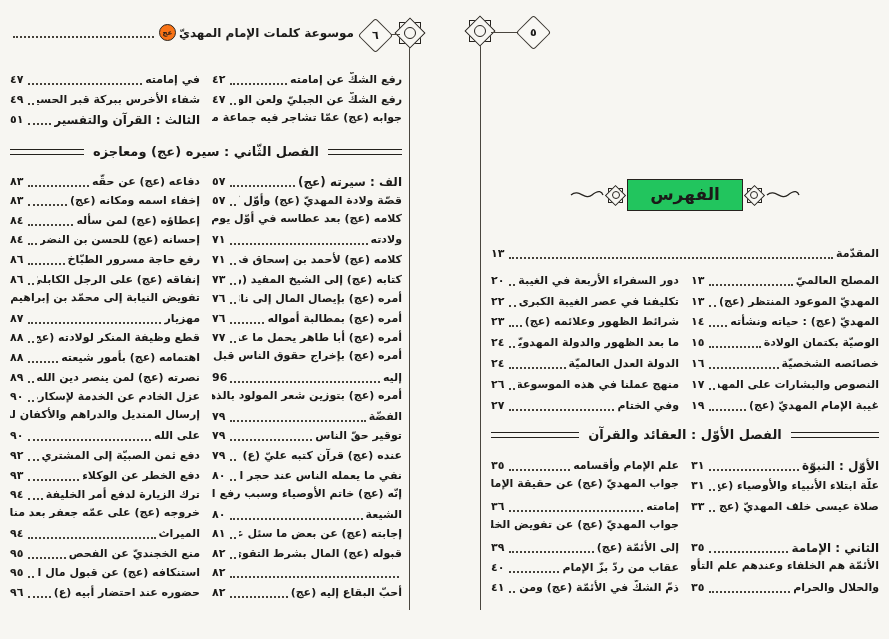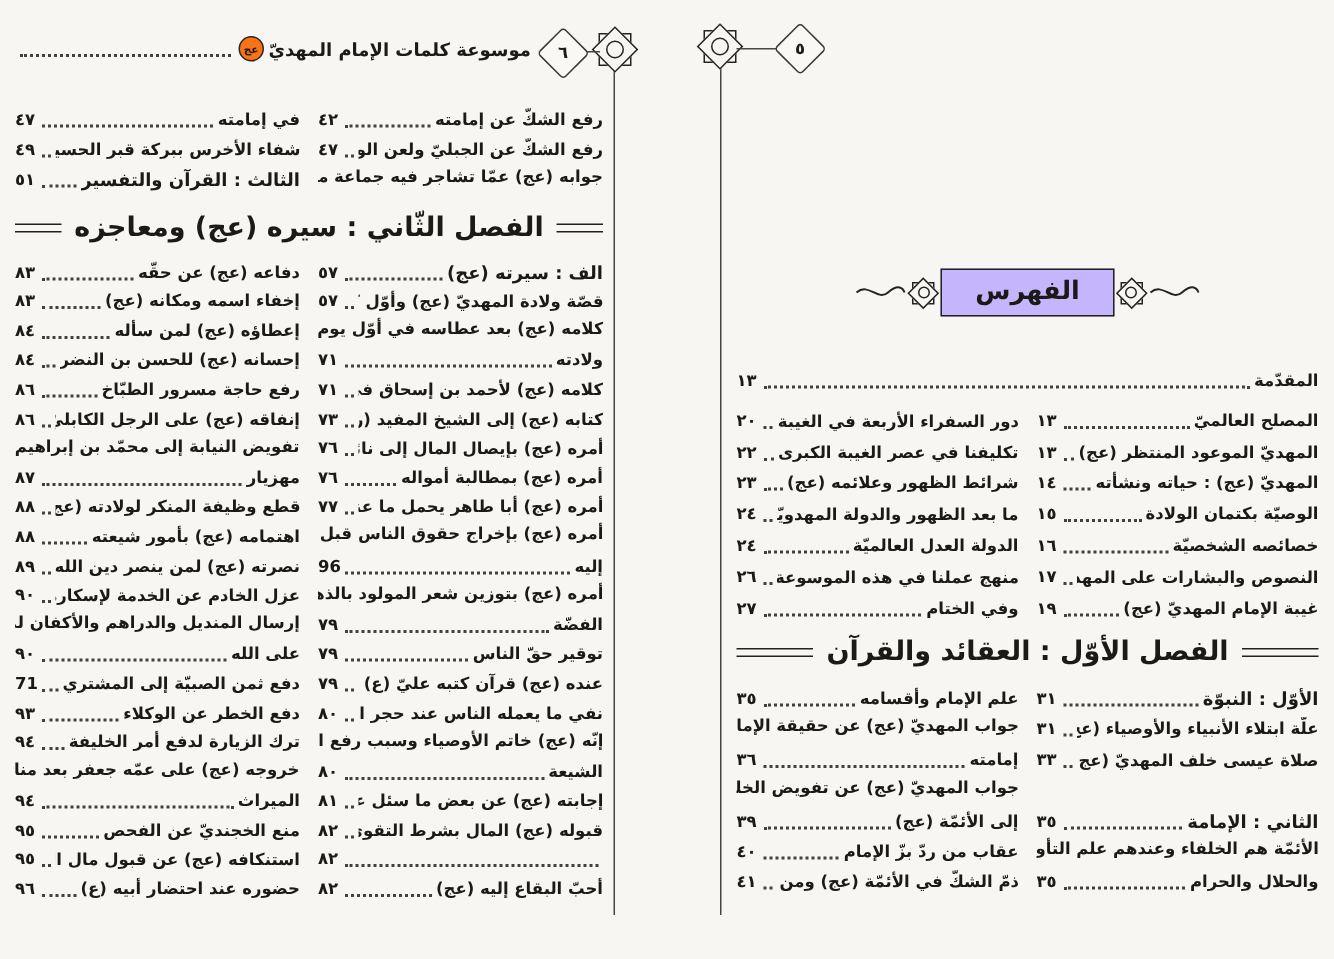--- a/index.html
+++ b/index.html
@@ -41,29 +41,29 @@
   .row.head .t{font-size:12px;}
   .row.wrap{display:block;text-align:justify;text-align-last:justify;line-height:19.6px;white-space:normal;}
   .rows-top .row{height:20px;}
   .rp-intro .row{height:20.8px;}
   .rp-sec .row{height:20.4px;}
   .full-row .row{height:21px;}
 
   
   .sec-head{display:flex;align-items:center;gap:9px;direction:rtl;}
   .dline{flex:1 1 auto;height:4px;border-top:1.5px solid #24211d;border-bottom:1.5px solid #24211d;}
-  .sec-title{font-size:18px;white-space:nowrap;line-height:18px;}
+  .sec-title{font-size:13px;white-space:nowrap;line-height:18px;}
 
   
   .lp-content{position:absolute;top:68px;right:42px;left:10px;}
   .lp-content .sec-head{margin:15px 0 9px;}
   .rp-content{position:absolute;top:179px;right:10px;left:46px;}
   .rp-content .sec-head{margin:12px 0 10px;}
   .title-wrap{display:flex;align-items:center;justify-content:center;gap:4px;direction:rtl;margin:0 0 30px;}
-  .title-box{border:1.5px solid #26231f;background:#c4b5fd;padding:3px 22px 5px;font-size:17px;line-height:22px;}
+  .title-box{border:1.5px solid #26231f;background:#22c55e;padding:3px 22px 5px;font-size:17px;line-height:22px;}
   .squig{flex:0 0 auto;}
   .rp-intro{margin-top:6px;}
 </style>
 </head>
 <body>
 
 <div class="vline" style="left:409px;"></div>
 <div class="vline" style="left:480px;"></div>
 
 <div class="rosette" style="left:399px;top:22px;">
@@ -288,21 +288,21 @@
           </div>
           <div class="row wrap"><span class="t">إرسال المنديل والدراهم والأكفان لمن توكّل</span></div>
           <div class="row">
             <span class="t">على الله</span>
             <span class="lead"></span>
             <span class="n">٩٠</span>
           </div>
           <div class="row">
             <span class="t">دفع ثمن الصبيّة إلى المشتري</span>
             <span class="lead"></span>
-            <span class="n">71</span>
+            <span class="n">٩٢</span>
           </div>
           <div class="row">
             <span class="t">دفع الخطر عن الوكلاء</span>
             <span class="lead"></span>
             <span class="n">٩٣</span>
           </div>
           <div class="row">
             <span class="t">ترك الزيارة لدفع أمر الخليفة</span>
             <span class="lead"></span>
             <span class="n">٩٤</span>

